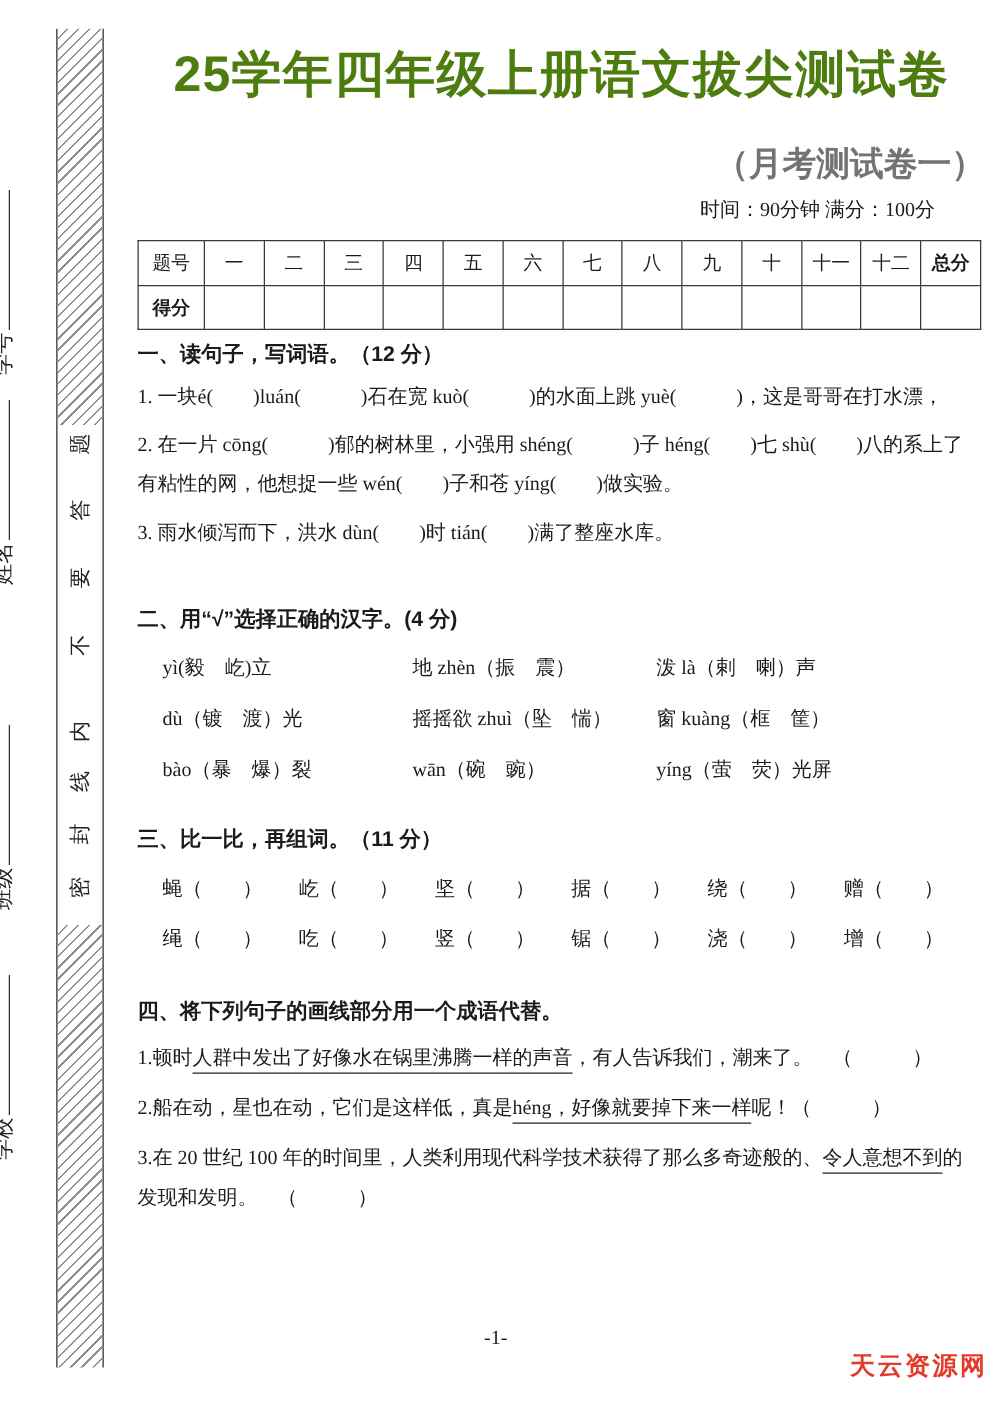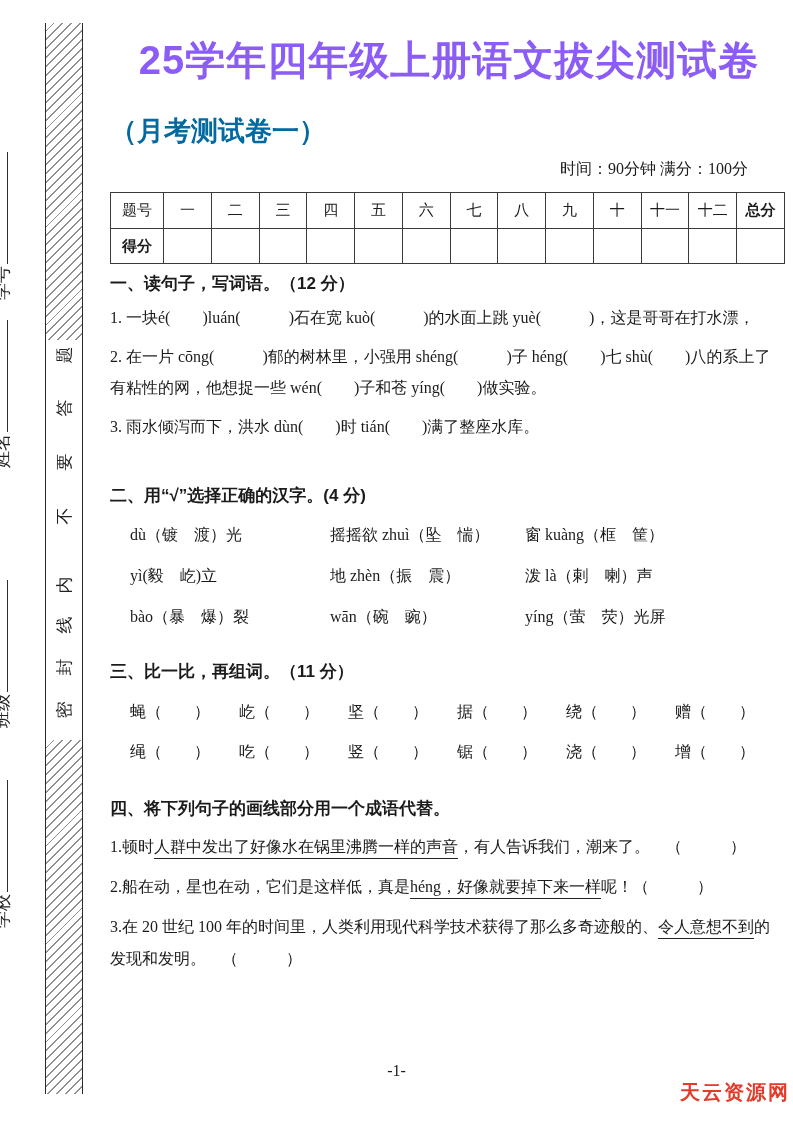--- a/index.html
+++ b/index.html
@@ -16,22 +16,22 @@
   .seal-char{position:absolute;left:50%;transform:translate(-50%,-50%) rotate(-90deg);
              font-size:17px;color:#222;}
   .side-field{position:absolute;left:14px;height:22px;line-height:22px;white-space:nowrap;
               transform:rotate(-90deg);transform-origin:left bottom;font-size:17px;color:#222;}
   .field-blank{display:inline-block;width:112px;height:15px;border-bottom:1.6px solid #2e2e2e;
                margin-left:2px;}
   
   .content{position:absolute;left:110px;top:0;width:678px;}
   .heading-font{font-family:"Liberation Sans","DejaVu Sans",sans-serif;font-weight:bold;}
   .title{margin-top:34px;font-size:40px;line-height:52px;text-align:center;letter-spacing:1px;
-         color:#8b5cf6;}
-  .subtitle{margin-top:28px;font-size:27px;line-height:34px;text-align:left;color:#0369a1;}
+         color:#4d7c0f;}
+  .subtitle{margin-top:28px;font-size:27px;line-height:34px;text-align:right;color:#737373;}
   .meta{margin-top:10px;font-size:16px;line-height:22px;text-align:right;padding-right:40px;}
   table.score{margin-top:12px;border-collapse:collapse;table-layout:fixed;width:675px;}
   table.score td{border:1.4px solid #3a3a3a;text-align:center;font-size:15px;padding:0;}
   table.score tr.r1 td{height:35px;}
   table.score tr.r2 td{height:34px;font-weight:bold;}
   table.score td.first{width:52px;}
   table.score td.b{font-weight:bold;font-family:"Liberation Sans","DejaVu Sans",sans-serif;}
   .part-heading{margin-top:14px;font-size:17px;line-height:24px;text-align:center;}
   .q-heading{font-size:17px;line-height:24px;}
   .qh1{margin-top:8px;} .qh2{margin-top:42px;} .qh3{margin-top:32px;} .qh4{margin-top:34px;}
@@ -130,28 +130,28 @@
     <div class="q-heading heading-font qh1">一、读句子，写词语。（12 分）</div>
     <div class="q1-lines">
       <div class="q1-item"><span>1. 一块é(　　)luán(　　　)石在宽 kuò(　　　)的水面上跳 yuè(　　　)，这是哥哥在打水漂，</span></div>
       <div class="q1-item"><span>2. 在一片 cōng(　　　)郁的树林里，小强用 shéng(　　　)子 héng(　　)七 shù(　　)八的系上了</span><br><span>有粘性的网，他想捉一些 wén(　　)子和苍 yíng(　　)做实验。</span></div>
       <div class="q1-item"><span>3. 雨水倾泻而下，洪水 dùn(　　)时 tián(　　)满了整座水库。</span></div>
     </div>
 
     <div class="q-heading heading-font qh2">二、用“√”选择正确的汉字。(4 分)</div>
     <div class="q2-rows">
       <div class="q2-row">
+          <span>yì(毅　屹)立</span>
+          <span>地 zhèn（振　震）</span>
+          <span>泼 là（剌　喇）声</span>
+        </div>
+      <div class="q2-row">
           <span>dù（镀　渡）光</span>
           <span>摇摇欲 zhuì（坠　惴）</span>
           <span>窗 kuàng（框　筐）</span>
-        </div>
-      <div class="q2-row">
-          <span>yì(毅　屹)立</span>
-          <span>地 zhèn（振　震）</span>
-          <span>泼 là（剌　喇）声</span>
         </div>
       <div class="q2-row">
           <span>bào（暴　爆）裂</span>
           <span>wān（碗　豌）</span>
           <span>yíng（萤　荧）光屏</span>
         </div>
     </div>
 
     <div class="q-heading heading-font qh3">三、比一比，再组词。（11 分）</div>
     <div class="q3-rows">

